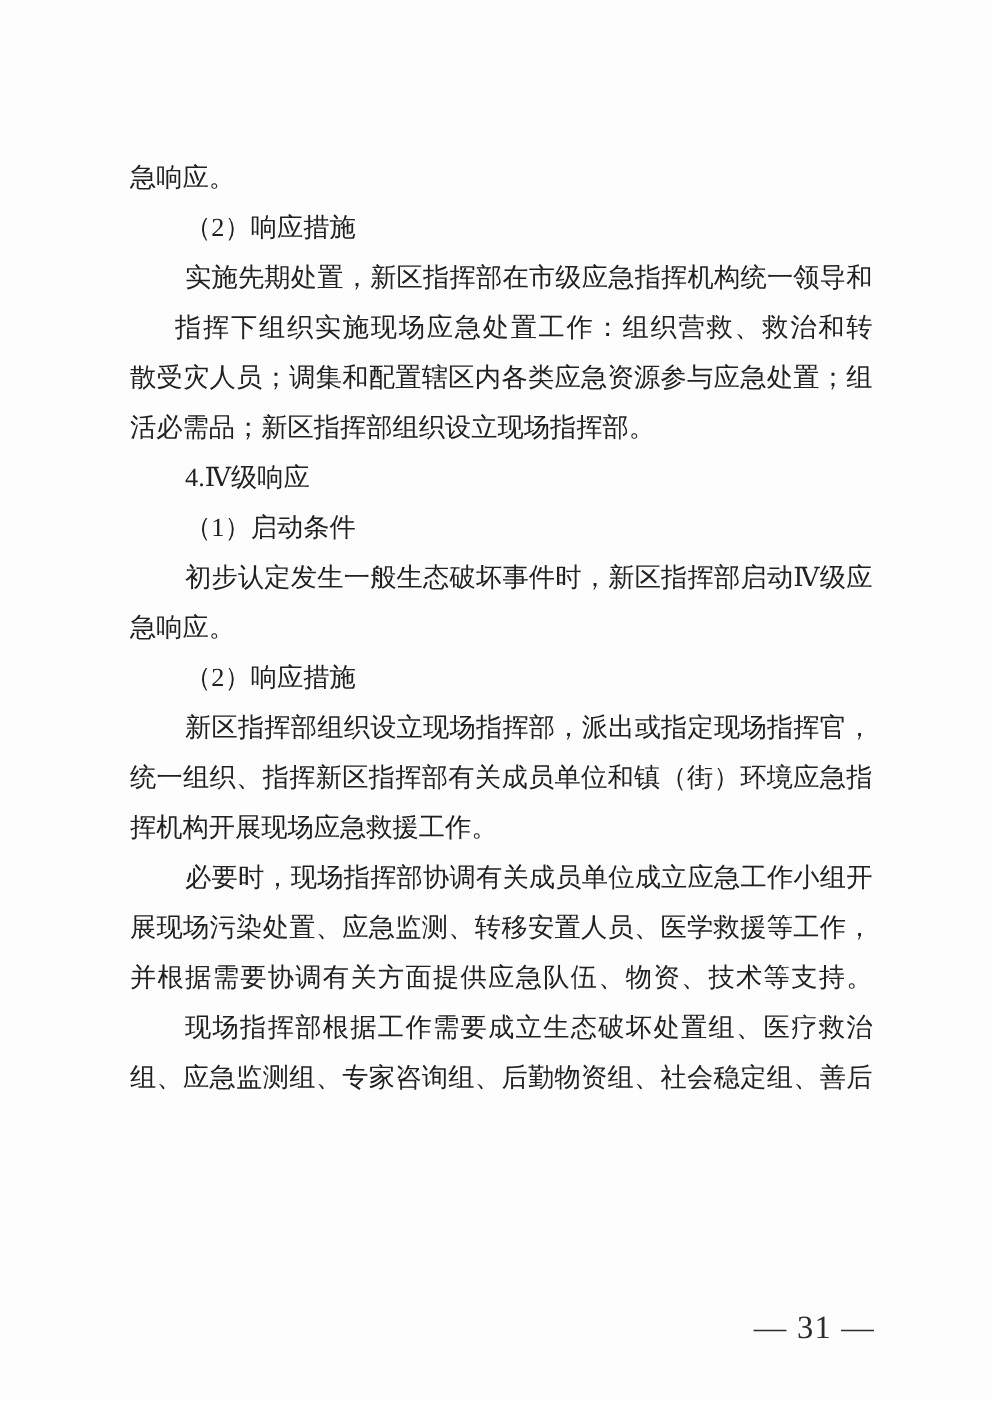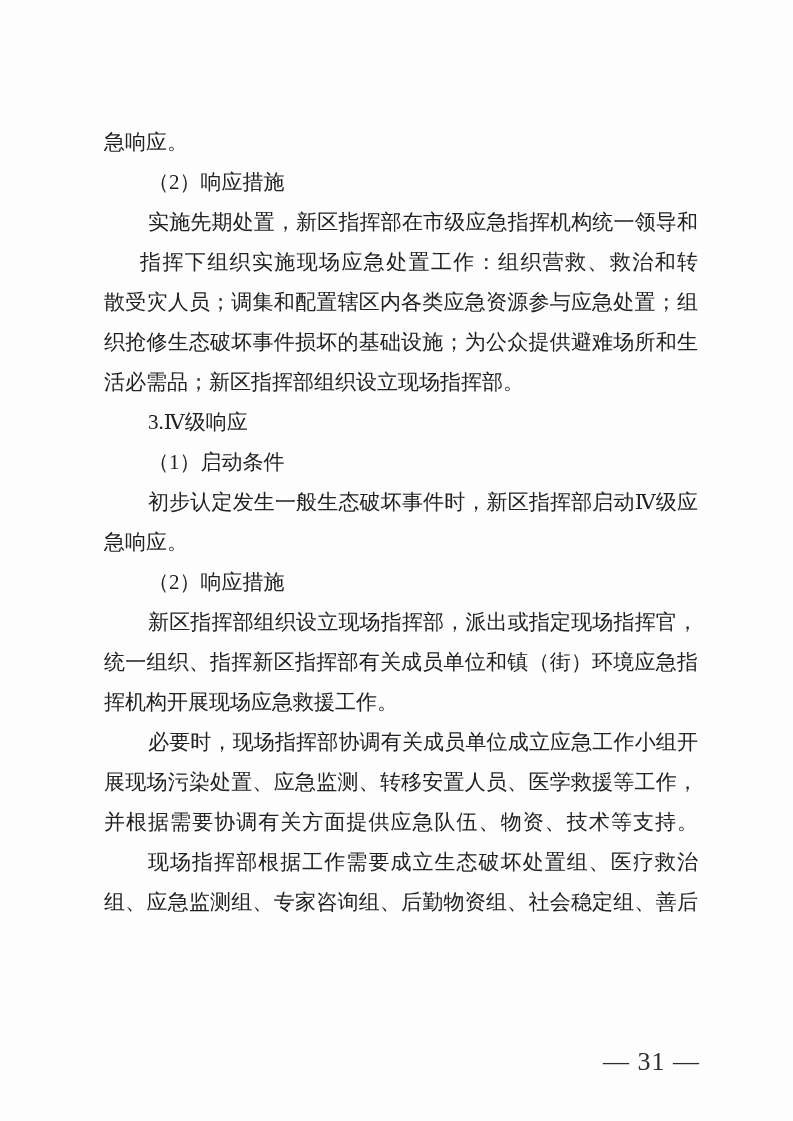--- a/index.html
+++ b/index.html
@@ -50,23 +50,22 @@
 </head>
 <body>
 
 <div class="page" style="background: rgb(253, 253, 253);">
   <div class="body-text">
       <div class="line" style="color: rgb(33, 33, 33);">急响应。</div>
       <div class="line indent" style="color: rgb(33, 33, 33);">（2）响应措施</div>
       <div class="line indent fill" style="color: rgb(33, 33, 33);">实施先期处置，新区指挥部在市级应急指挥机构统一领导和</div>
       <div class="line fill" style="color: rgb(33, 33, 33); margin-left: 36px;">指挥下组织实施现场应急处置工作：组织营救、救治和转移、疏</div>
       <div class="line fill" style="color: rgb(33, 33, 33);">散受灾人员；调集和配置辖区内各类应急资源参与应急处置；组</div>
-      <div class="line fill" style="color: rgb(33, 33, 33);">织抢修生态破坏事件损坏的基础设施；为公众提供避难场所和生</div>
       <div class="line" style="color: rgb(33, 33, 33);">活必需品；新区指挥部组织设立现场指挥部。</div>
-      <div class="line indent" style="color: rgb(33, 33, 33);">3.Ⅳ级响应</div>
+      <div class="line indent" style="color: rgb(33, 33, 33);">4.Ⅳ级响应</div>
       <div class="line indent" style="color: rgb(33, 33, 33);">（1）启动条件</div>
       <div class="line indent fill" style="color: rgb(33, 33, 33);">初步认定发生一般生态破坏事件时，新区指挥部启动Ⅳ级应</div>
       <div class="line" style="color: rgb(33, 33, 33);">急响应。</div>
       <div class="line indent" style="color: rgb(33, 33, 33);">（2）响应措施</div>
       <div class="line indent fill" style="color: rgb(33, 33, 33);">新区指挥部组织设立现场指挥部，派出或指定现场指挥官，</div>
       <div class="line fill" style="color: rgb(33, 33, 33);">统一组织、指挥新区指挥部有关成员单位和镇（街）环境应急指</div>
       <div class="line" style="color: rgb(33, 33, 33);">挥机构开展现场应急救援工作。</div>
       <div class="line indent fill" style="color: rgb(33, 33, 33);">必要时，现场指挥部协调有关成员单位成立应急工作小组开</div>
       <div class="line fill" style="color: rgb(33, 33, 33);">展现场污染处置、应急监测、转移安置人员、医学救援等工作，</div>
       <div class="line fill" style="color: rgb(33, 33, 33);">并根据需要协调有关方面提供应急队伍、物资、技术等支持。</div>

